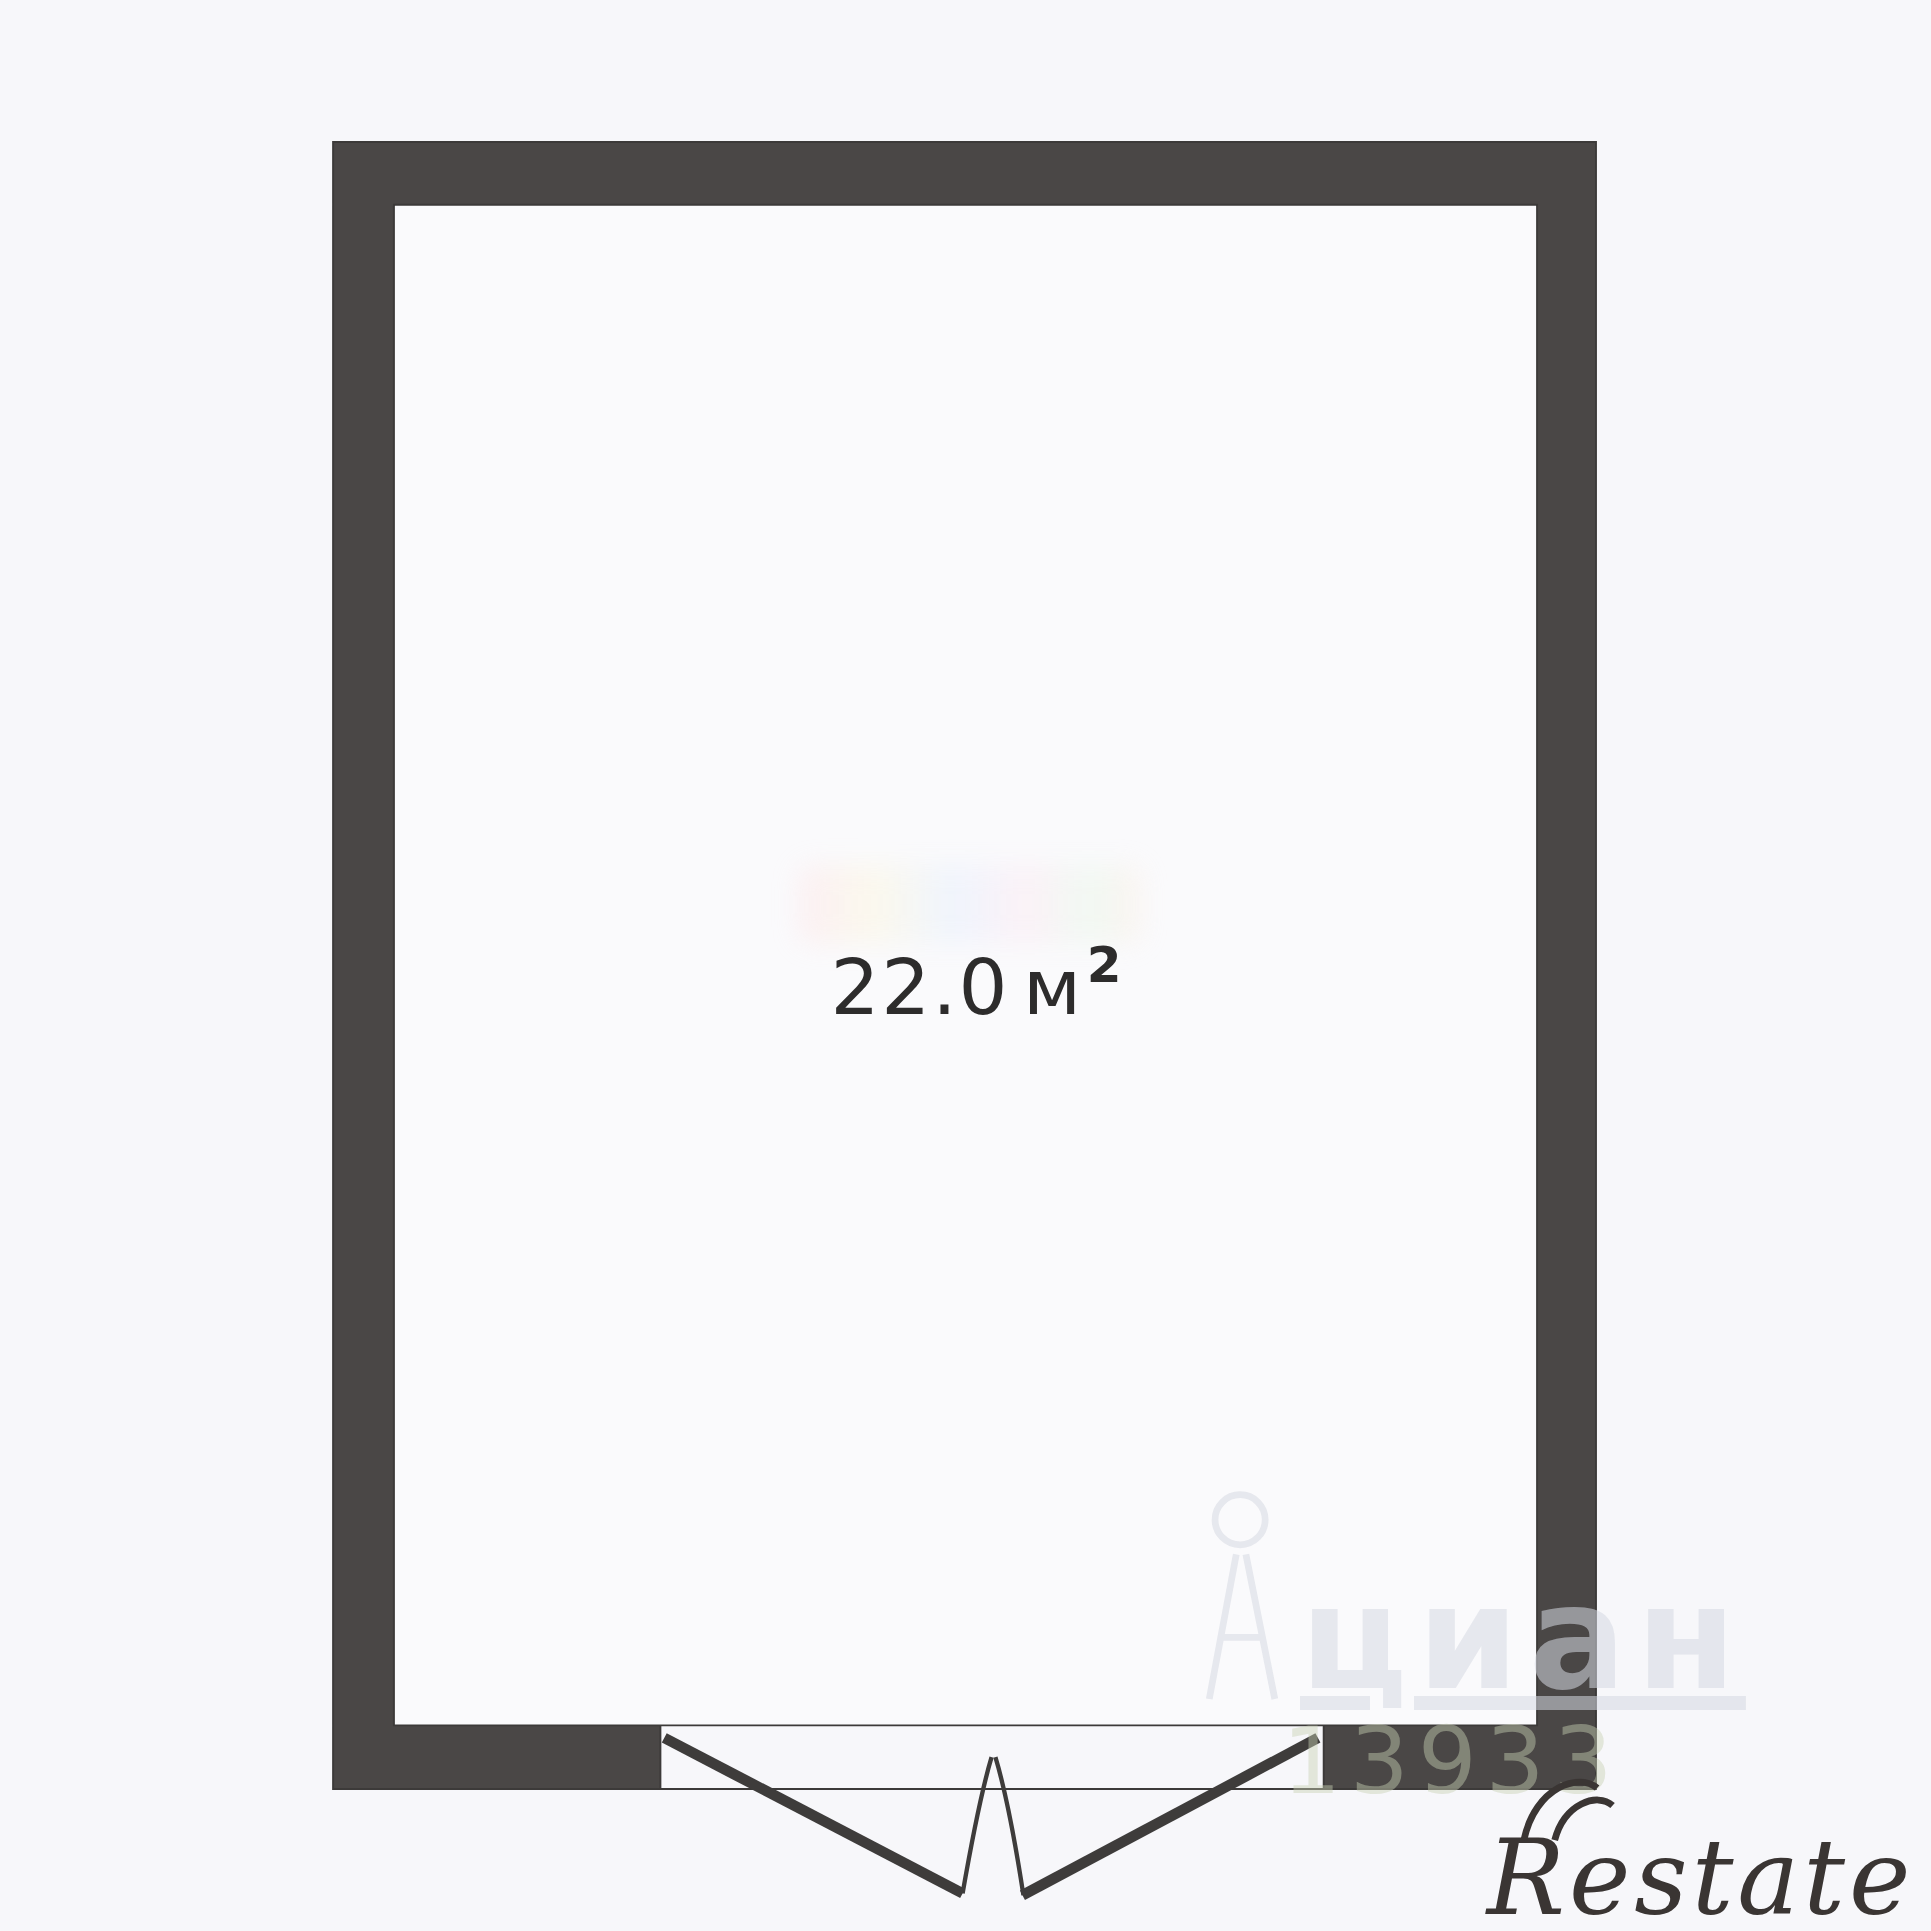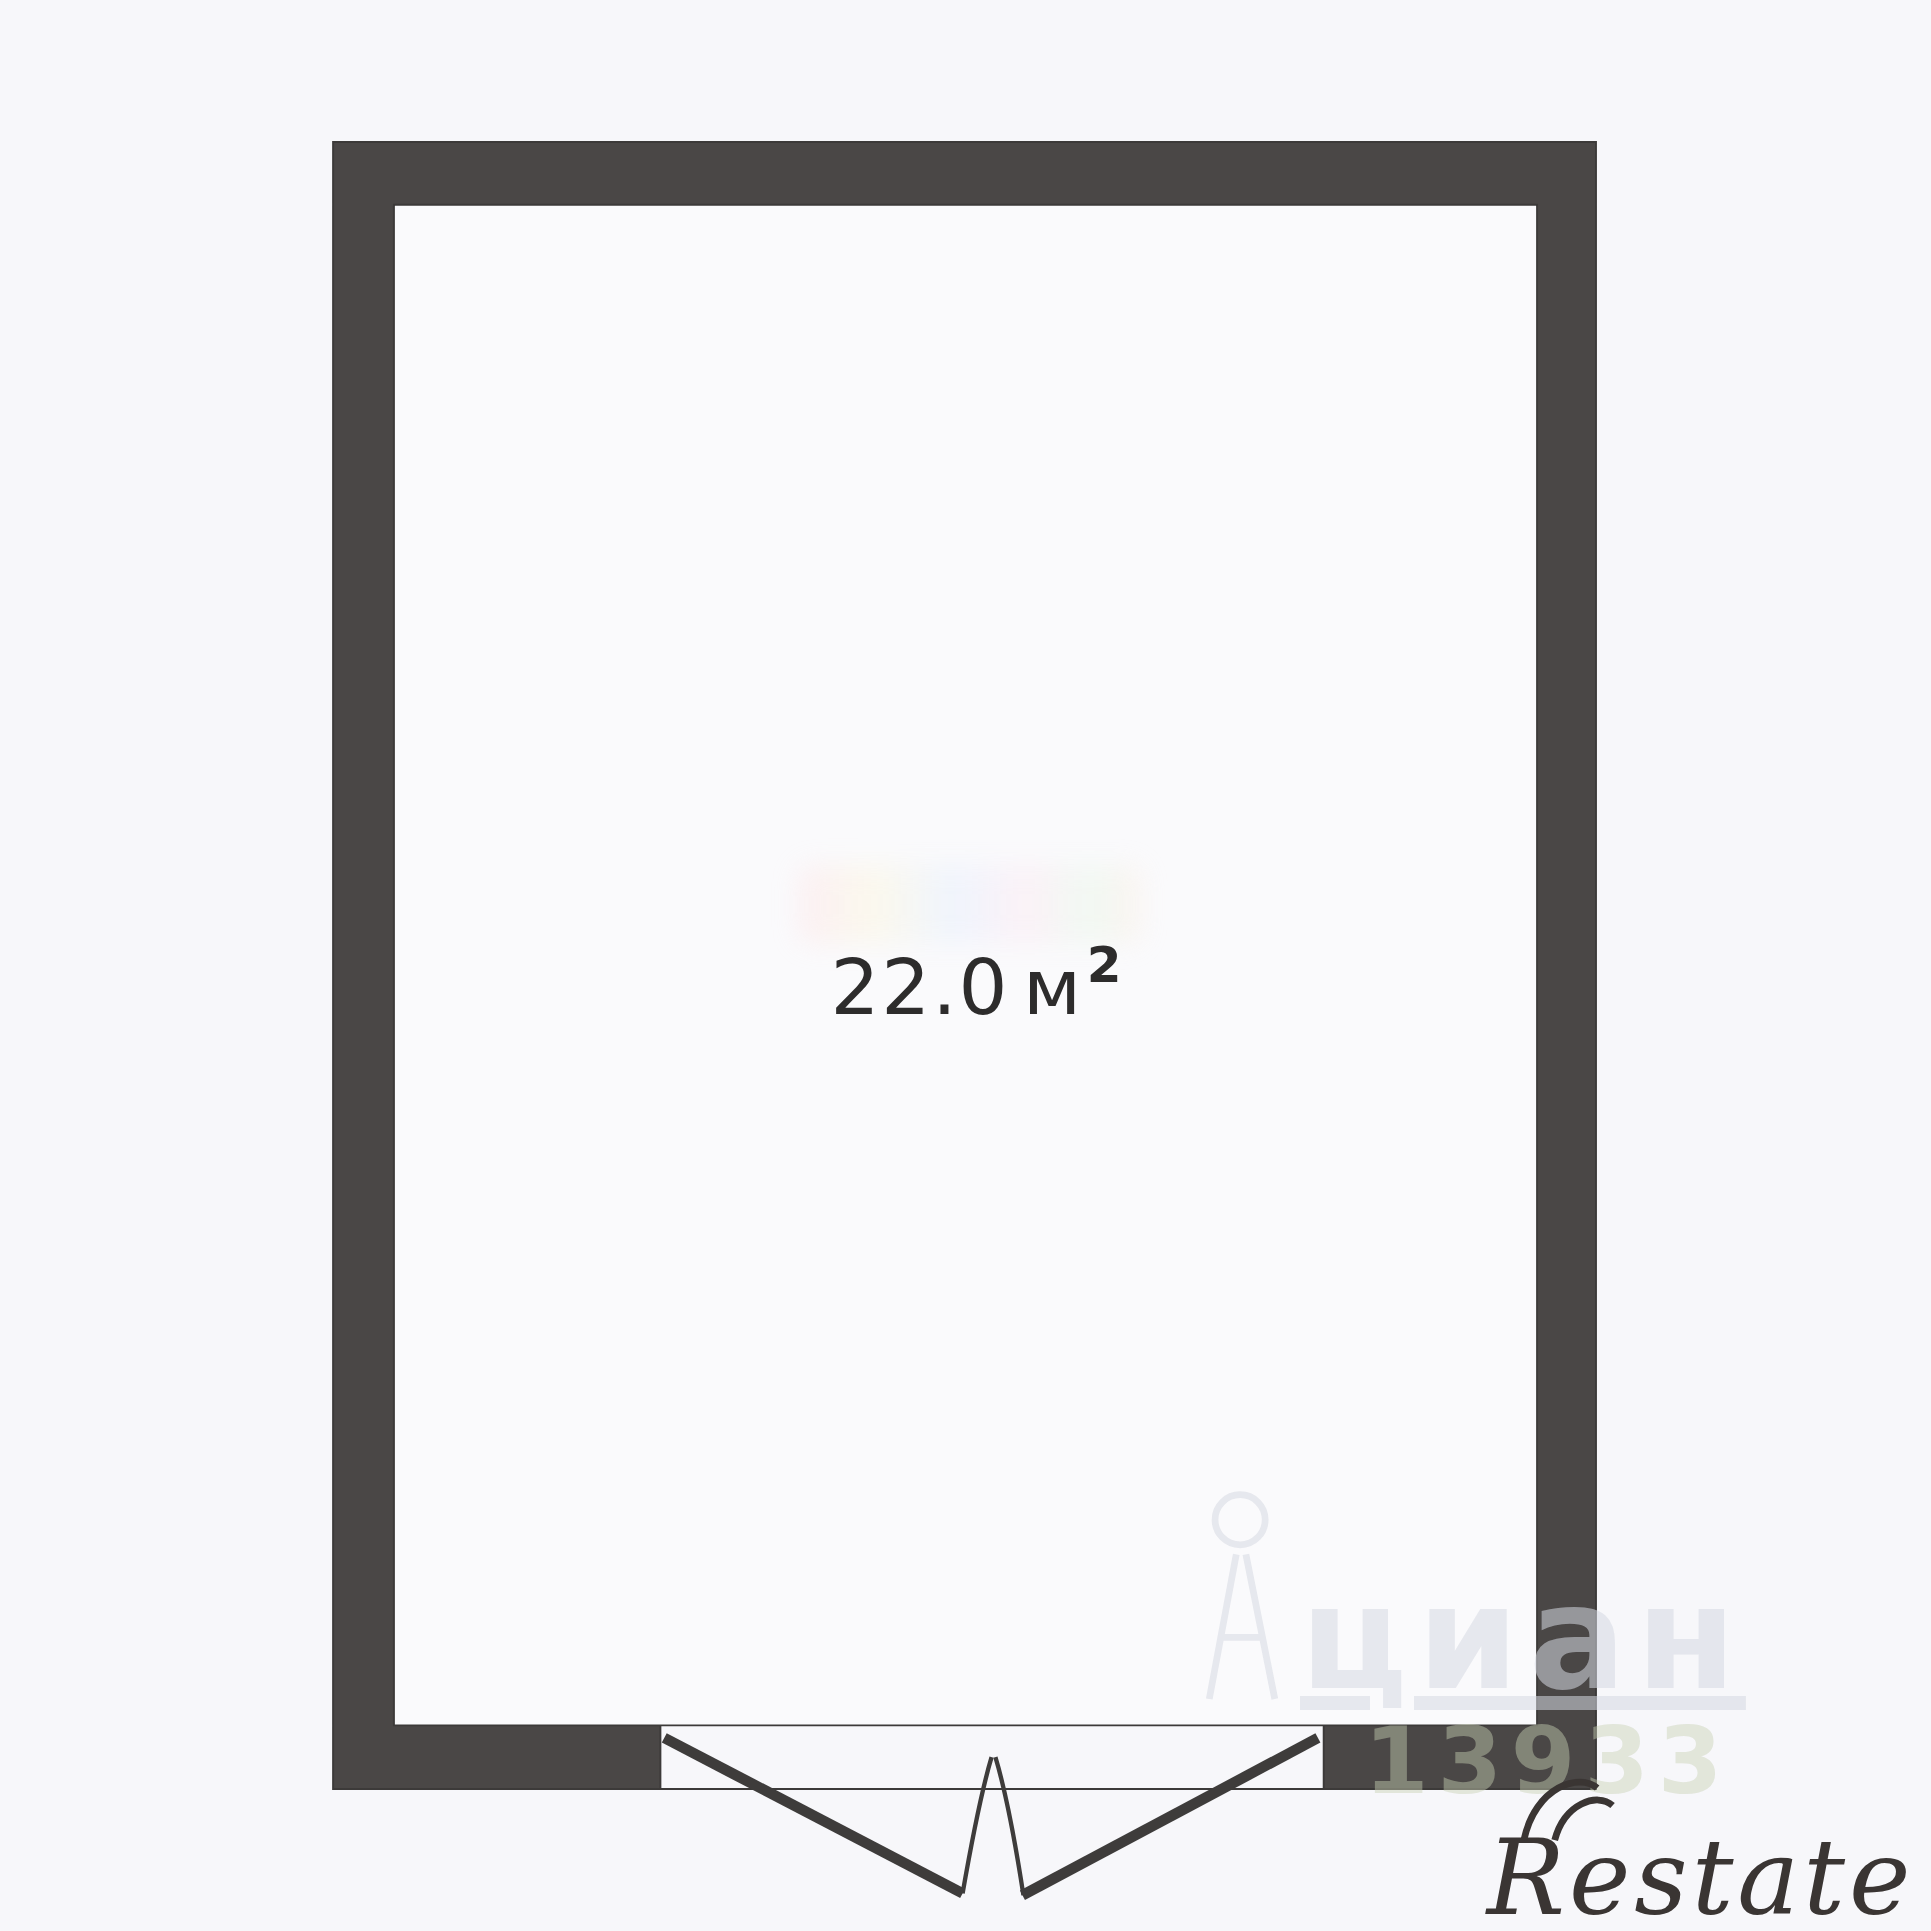--- a/index.html
+++ b/index.html
@@ -76,24 +76,24 @@
   .cian-pin {
     position: absolute;
     left: 1190px;
     top: 1481px;
     width: 106px;
     height: 224px;
     opacity: 0.6;
   }
   .cian-id {
     position: absolute;
-    left: 1364px;
+    left: 1282px;
     top: 1707px;
     font-size: 93px;
-    font-weight: 700;
+    font-weight: 400;
     letter-spacing: 8.7px;
     color: rgba(199,208,180,0.45);
     white-space: nowrap;
   }
   
   .restate {
     position: absolute;
     right: -15.4px;
     bottom: -7.7px;
     font-family: "DejaVu Serif", serif;

